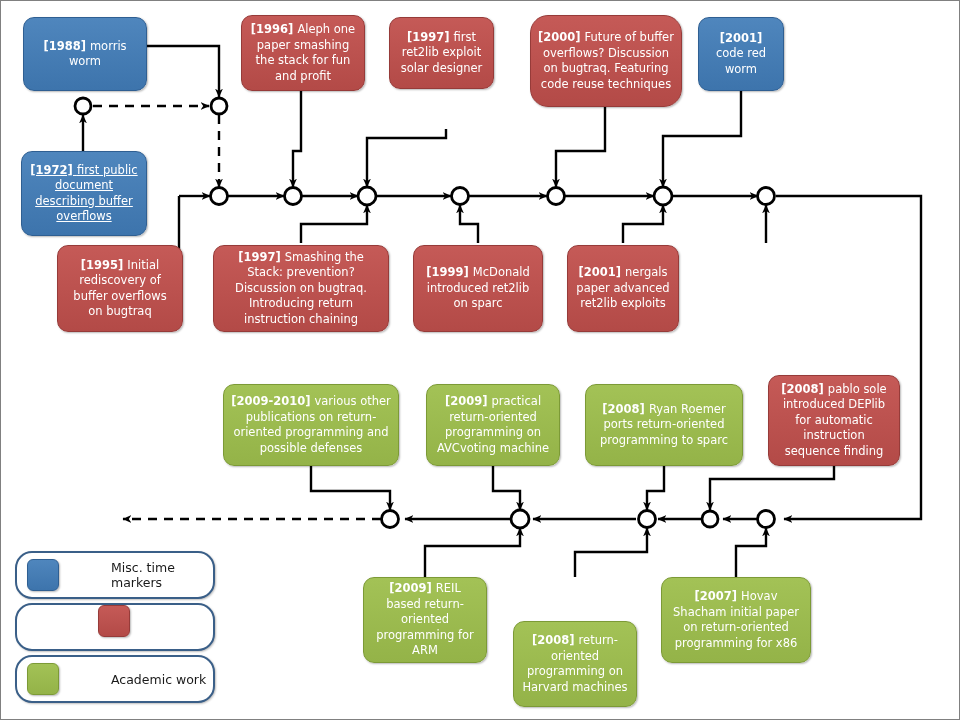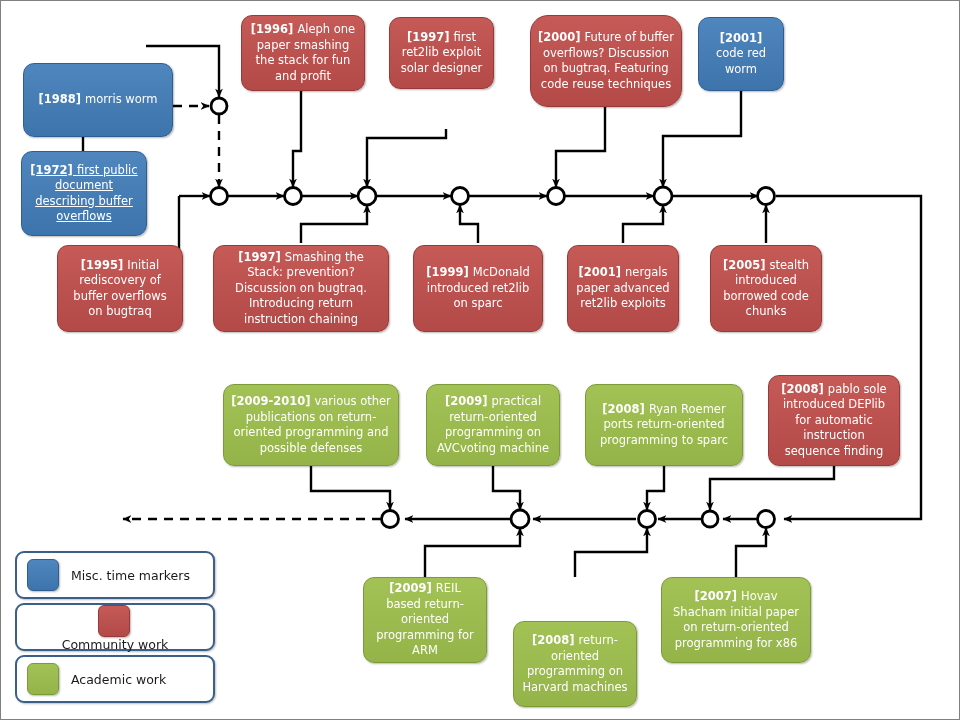--- a/index.html
+++ b/index.html
@@ -51,24 +51,25 @@
     box-shadow:1px 1px 2px rgba(0,0,0,.28);
   }
 
   
   .legend-row{
     position:absolute;
     left:14px;
     width:196px;height:44px;
     background:#ffffff;
     border:2px solid #3a5f88;
-    border-radius:9px;
+    border-radius:17px;
     display:flex;align-items:center;
     box-shadow:1px 1px 2px rgba(0,0,0,.25);
     z-index:6;
+    gap:40px;
   }
   .legend-swatch{
     width:30px;height:30px;
     margin-left:10px;margin-right:12px;
     border-radius:6px;
     flex:0 0 auto;
   }
   .legend-label{
     font-size:12.5px;
     color:#1a1a1a;
@@ -148,21 +149,21 @@
       <circle cx="765" cy="195" r="8.5"></circle>
 
       <circle cx="389" cy="518" r="8.5"></circle>
       <circle cx="519" cy="518" r="9"></circle>
       <circle cx="646" cy="518" r="8.5"></circle>
       <circle cx="709" cy="518" r="8"></circle>
       <circle cx="765" cy="518" r="8.5"></circle>
     </g>
   </svg>
 
-  <div class="node blue" style="left:22px;top:16px;width:150px;height:74px;margin-top:46px;">
+  <div class="node blue" style="left:22px;top:16px;width:124px;height:74px;">
     <span class="txt"><b>[1988] </b><span>morris worm</span></span>
   </div>
 
   <div class="node red" style="left:240px;top:14px;width:124px;height:76px;">
     <span class="txt"><b>[1996] </b><span>Aleph one paper smashing the stack for fun and profit</span></span>
   </div>
 
   <div class="node red" style="left:388px;top:16px;width:105px;height:72px;">
     <span class="txt"><b>[1997] </b><span>first ret2lib exploit solar designer</span></span>
   </div>
@@ -188,23 +189,20 @@
   </div>
 
   <div class="node red" style="left:412px;top:244px;width:130px;height:87px;">
     <span class="txt"><b>[1999] </b><span>McDonald introduced ret2lib on  sparc</span></span>
   </div>
 
   <div class="node red" style="left:566px;top:244px;width:112px;height:87px;">
     <span class="txt"><b>[2001] </b><span>nergals paper advanced ret2lib exploits</span></span>
   </div>
 
-  <div class="node red" style="left:709px;top:244px;width:112px;height:87px;">
-    <span class="txt"><b>[2005] </b><span>stealth introduced borrowed code chunks</span></span>
-  </div>
 
   <div class="node green" style="left:222px;top:383px;width:176px;height:82px;">
     <span class="txt"><b>[2009-2010] </b><span>various other publications on return-oriented programming and possible defenses</span></span>
   </div>
 
   <div class="node green" style="left:425px;top:383px;width:134px;height:82px;text-align:center;">
     <span class="txt"><b>[2009] </b><span>practical return-oriented programming on AVCvoting machine</span></span>
   </div>
 
   <div class="node green" style="left:584px;top:383px;width:158px;height:82px;">

